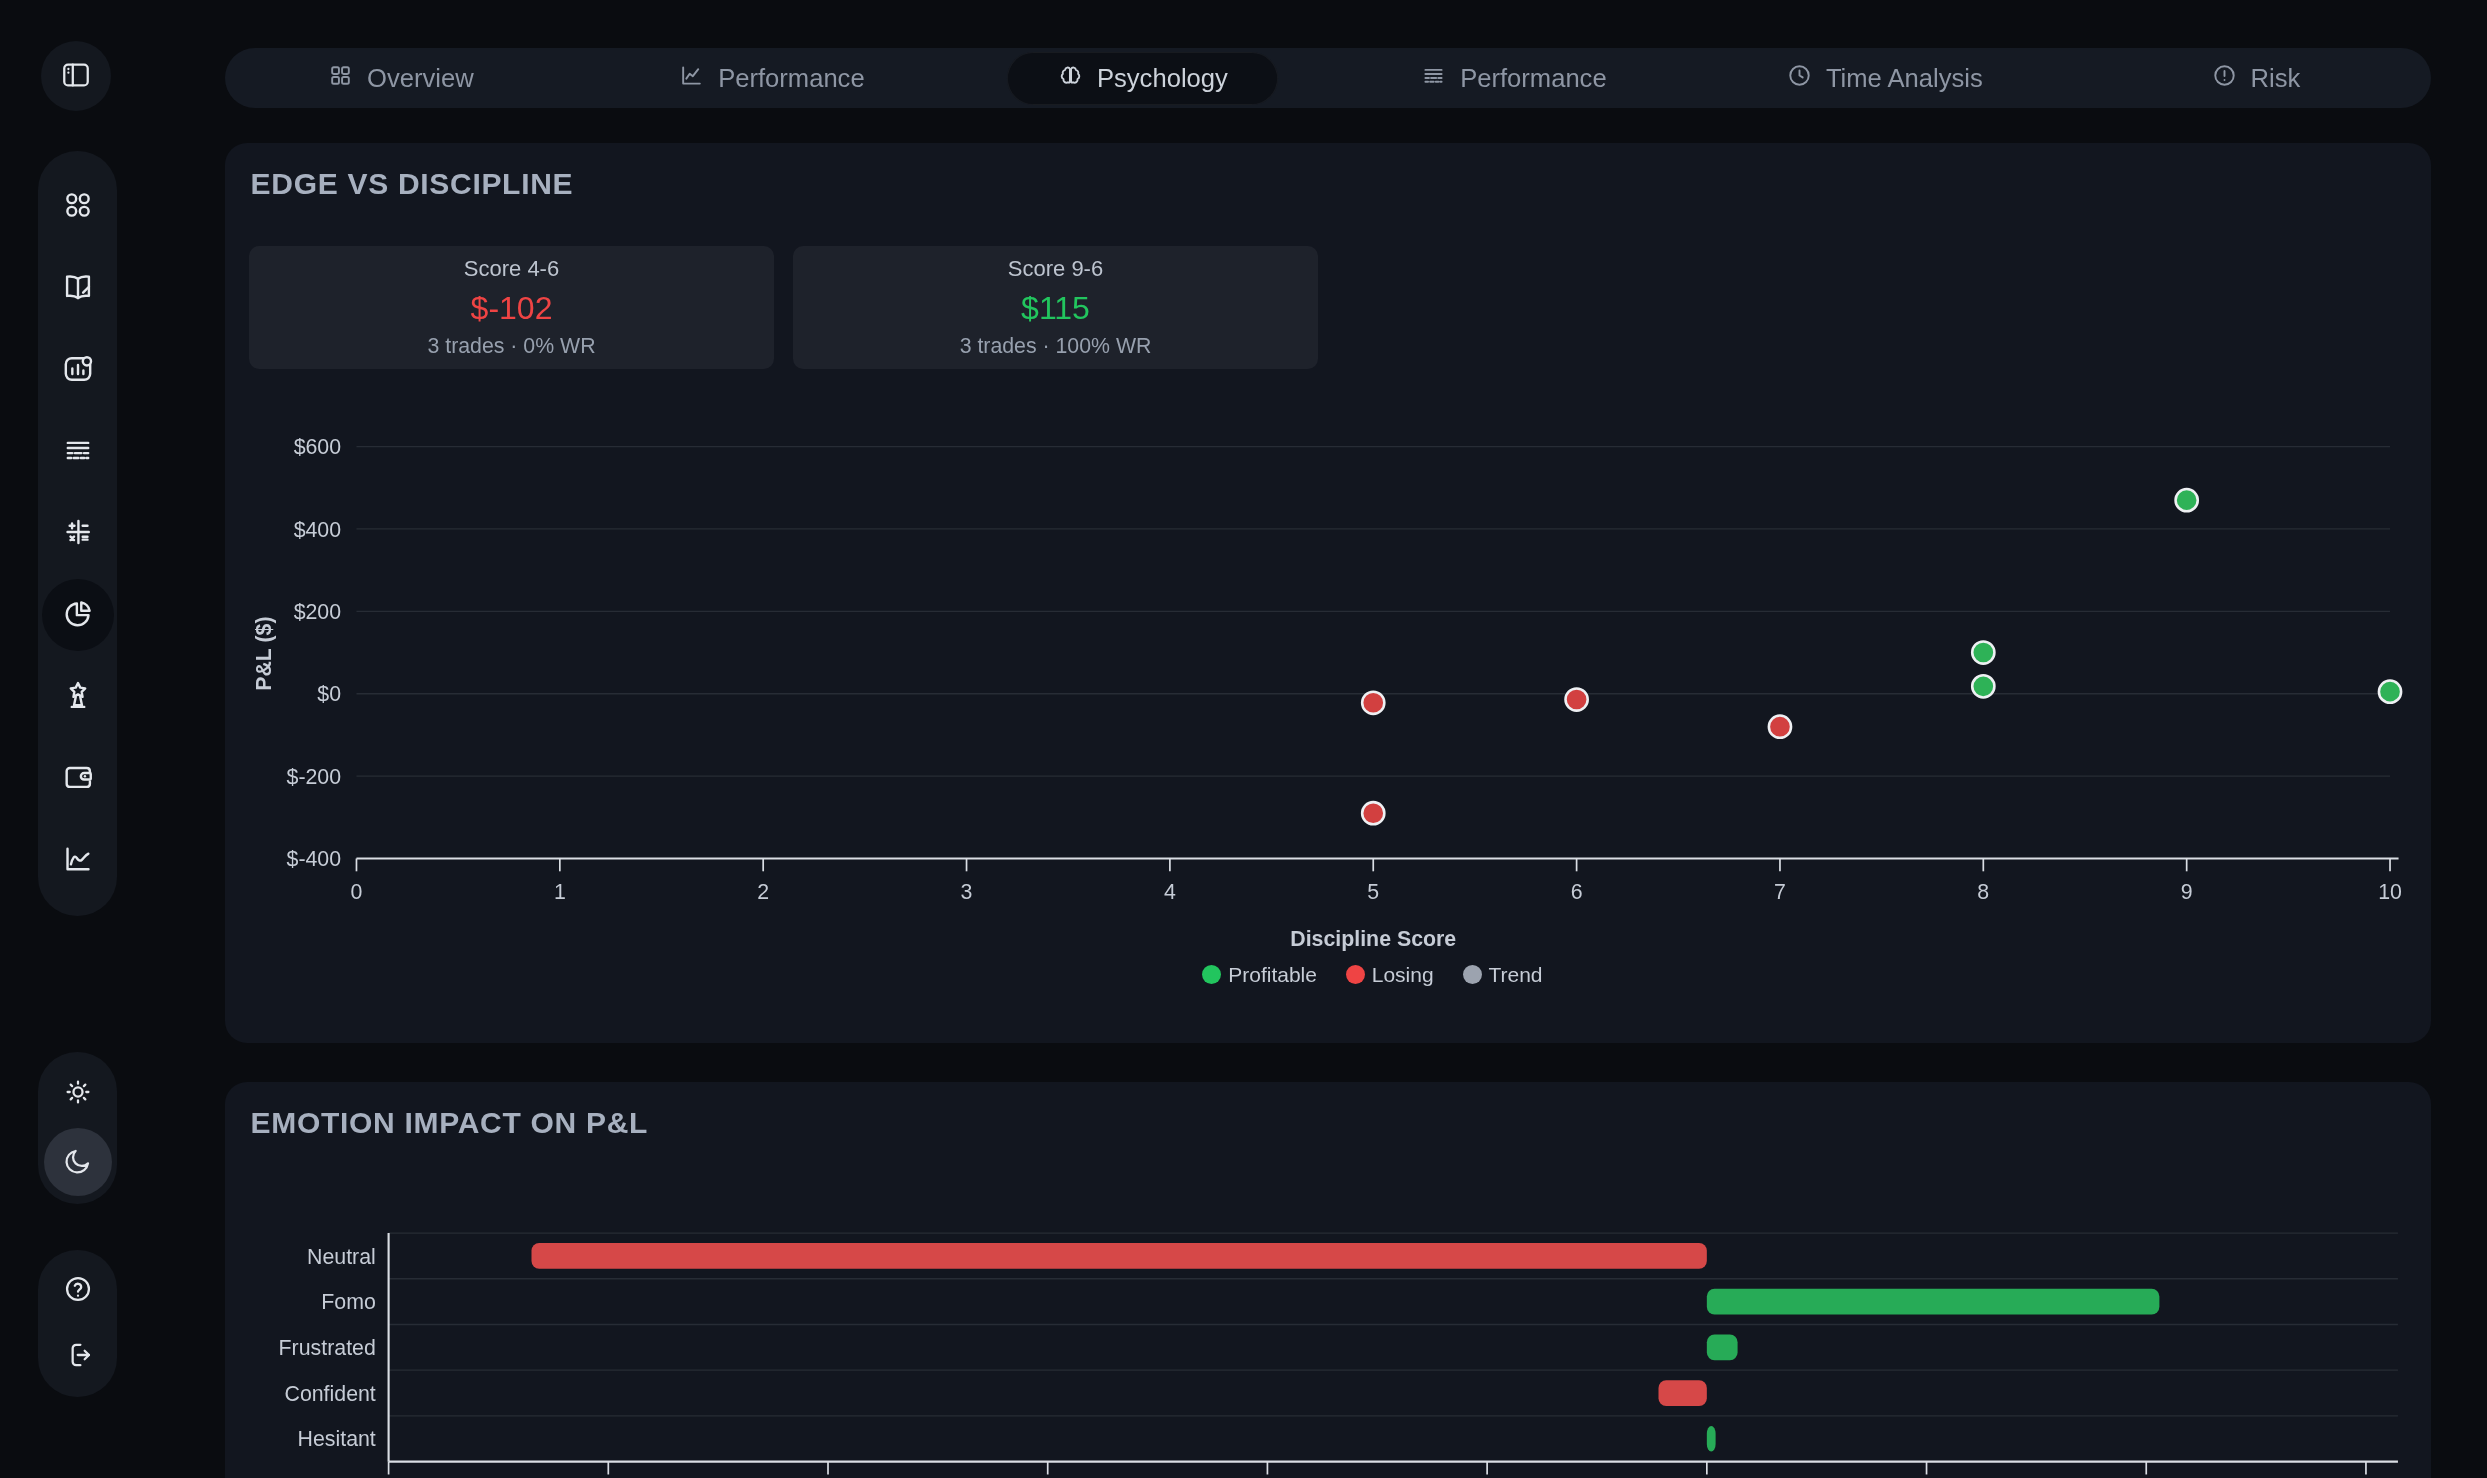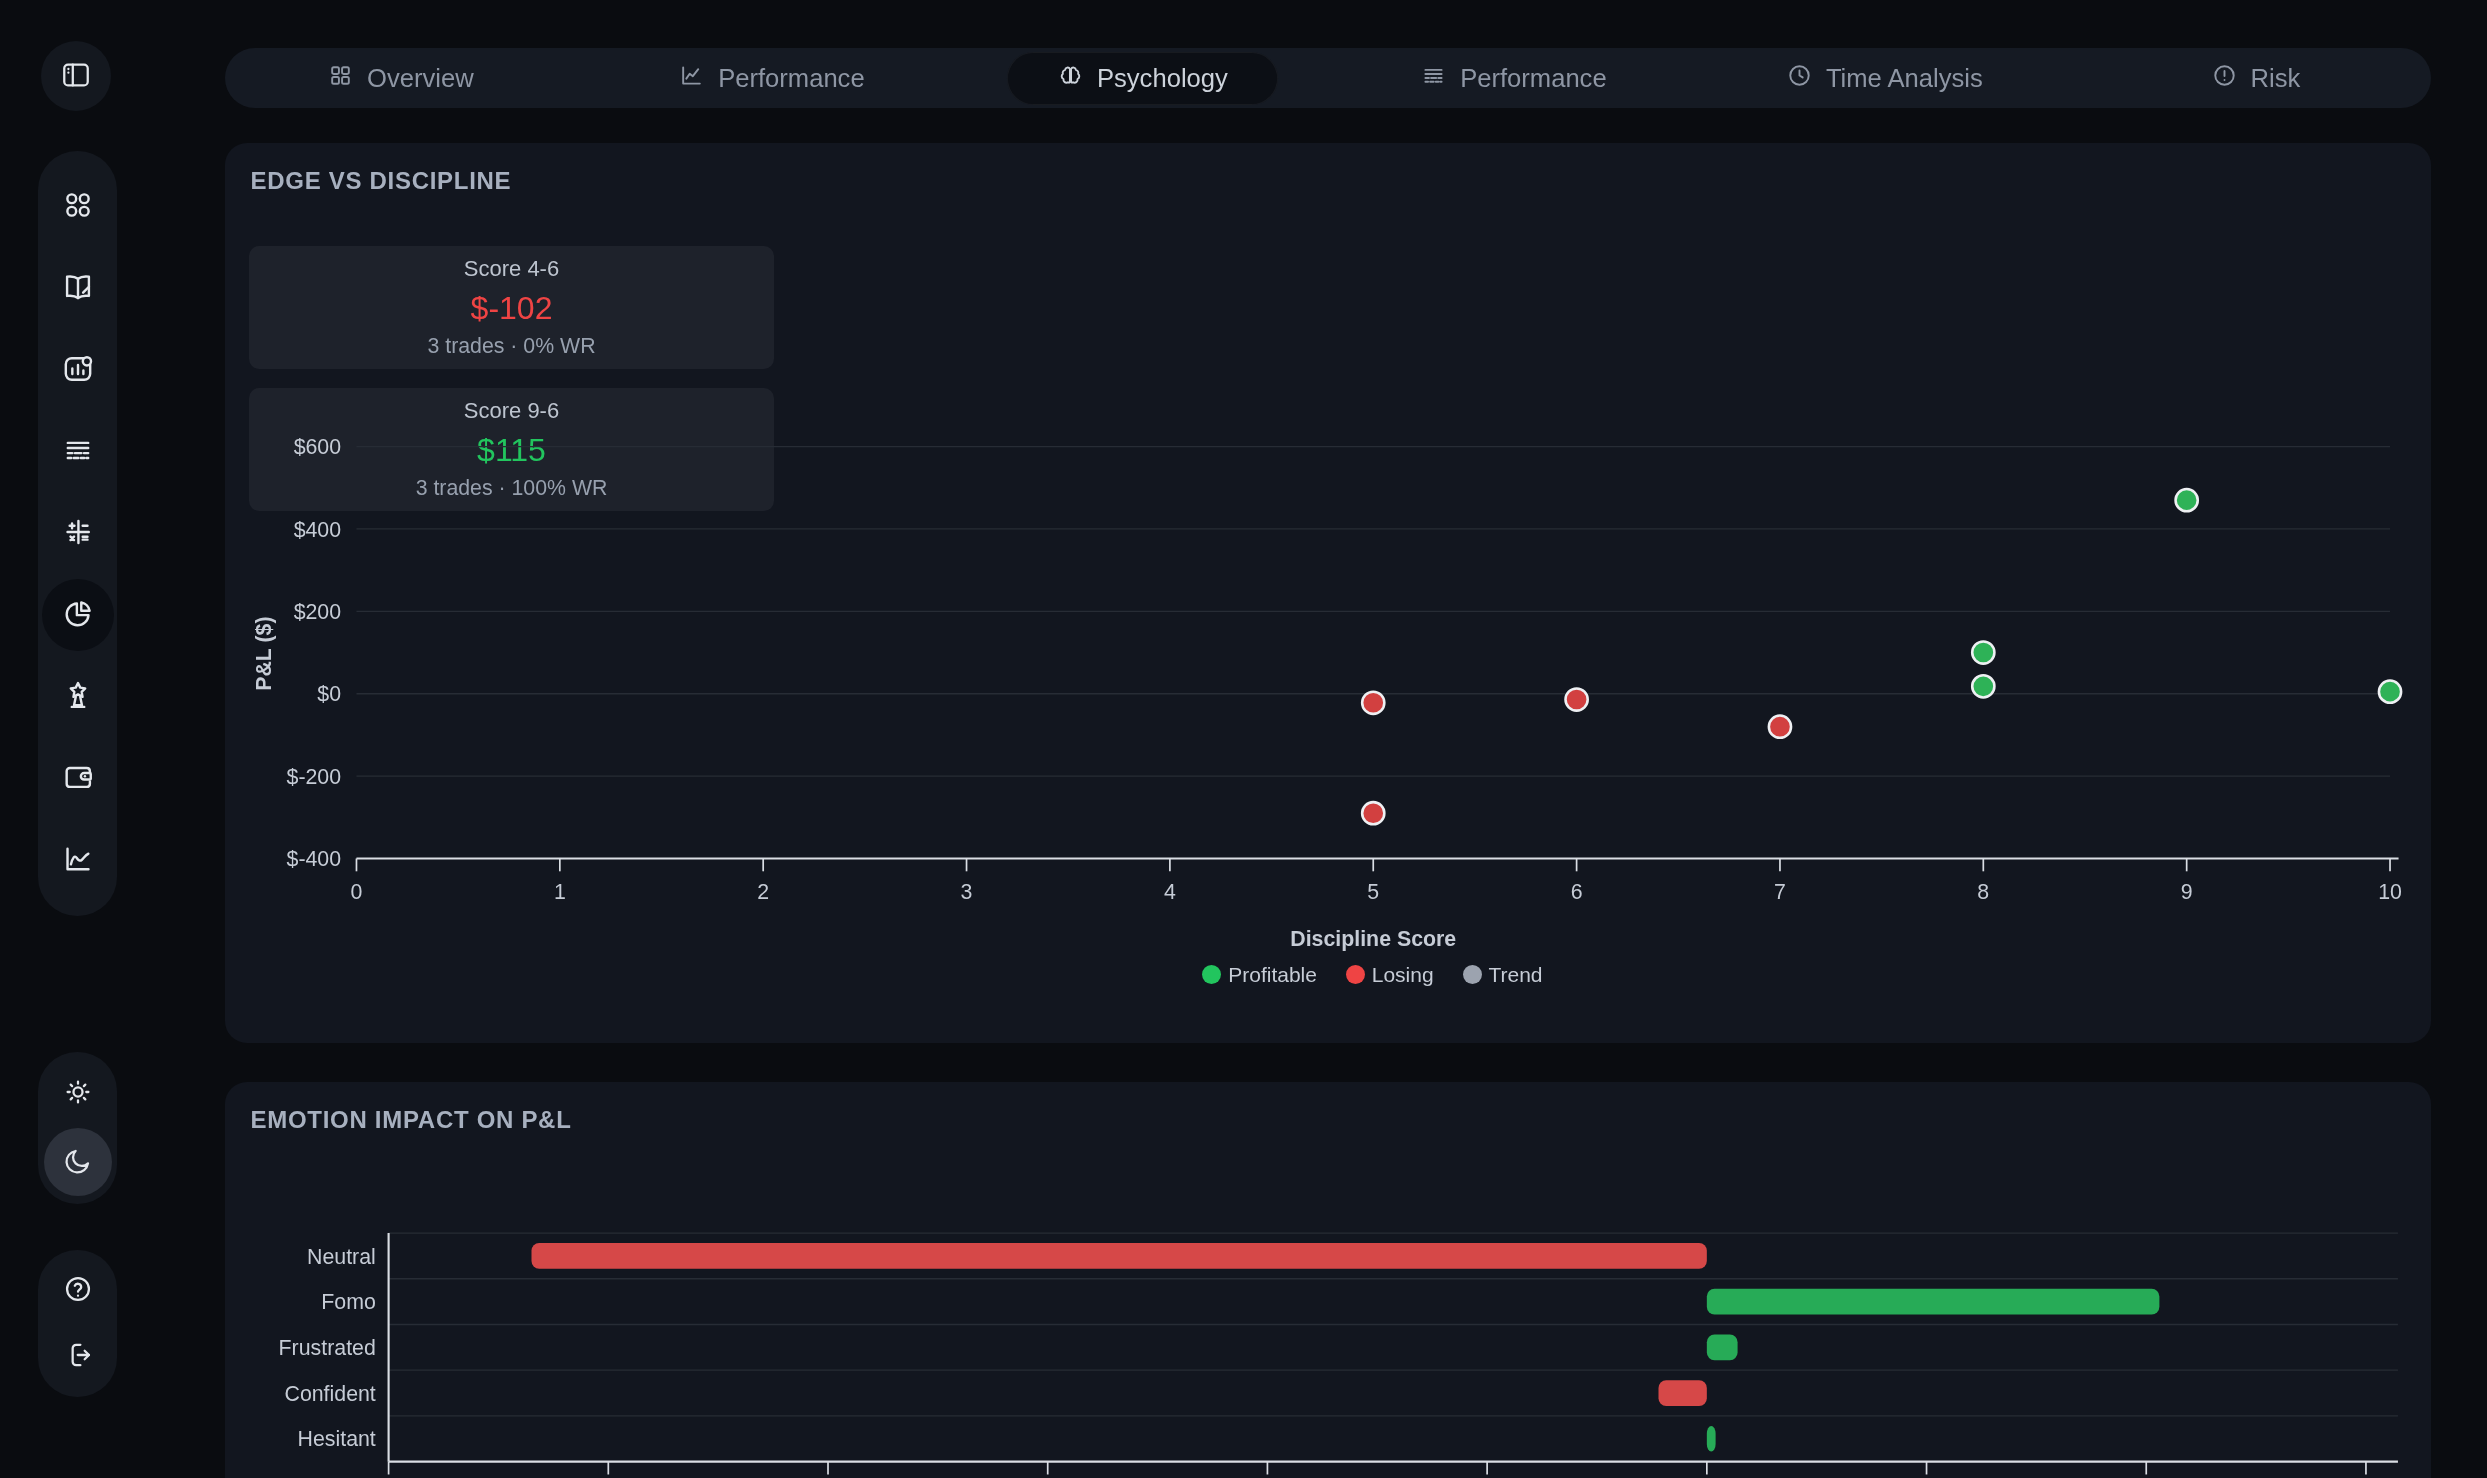--- a/index.html
+++ b/index.html
@@ -36,25 +36,25 @@
   .tab-cell{flex:1;display:flex;align-items:center;justify-content:center;height:100%;}
   .tab{display:flex;align-items:center;gap:12.8px;color:#8e96a4;font-size:25.6px;height:53px;
        padding:0 50px;border-radius:26.5px;white-space:nowrap;cursor:default;}
   .tab svg{width:27px;height:27px}
   .tab.active{background:#0c0f15;color:#cdd3db;box-shadow:inset 0 0 0 0.9px rgba(255,255,255,.05);}
   
   .panel{position:absolute;left:225px;width:2206px;background:#12161f;border-radius:22px;}
   #edge-panel{top:143px;height:900px;}
   #emotion-panel{top:1082px;height:529px;}
   .panel-title{
-    position:absolute;left:25.6px;top:24px;font-size:24px;font-weight:700;
+    position:absolute;left:25.6px;top:24px;font-size:30px;font-weight:700;
     letter-spacing:0.7px;color:#a7b0bf;
   }
   
-  #cards{position:absolute;left:24px;top:103px;display:flex;gap:19px;flex-direction:column;}
+  #cards{position:absolute;left:24px;top:103px;display:flex;gap:19px;}
   .stat-card{
     width:525px;height:123px;background:#1e222b;border-radius:10.2px;
     display:flex;flex-direction:column;align-items:center;justify-content:center;gap:7.7px;
   }
   .stat-label{font-size:22px;color:#bdc4cf;}
   .stat-value{font-size:32px;font-weight:400;}
   .stat-sub{font-size:21.3px;color:#97a0ae;}
   .pos{color:#22c55e}.neg{color:#ef4444}
   
   .chart-svg{position:absolute;left:0;top:0;}

